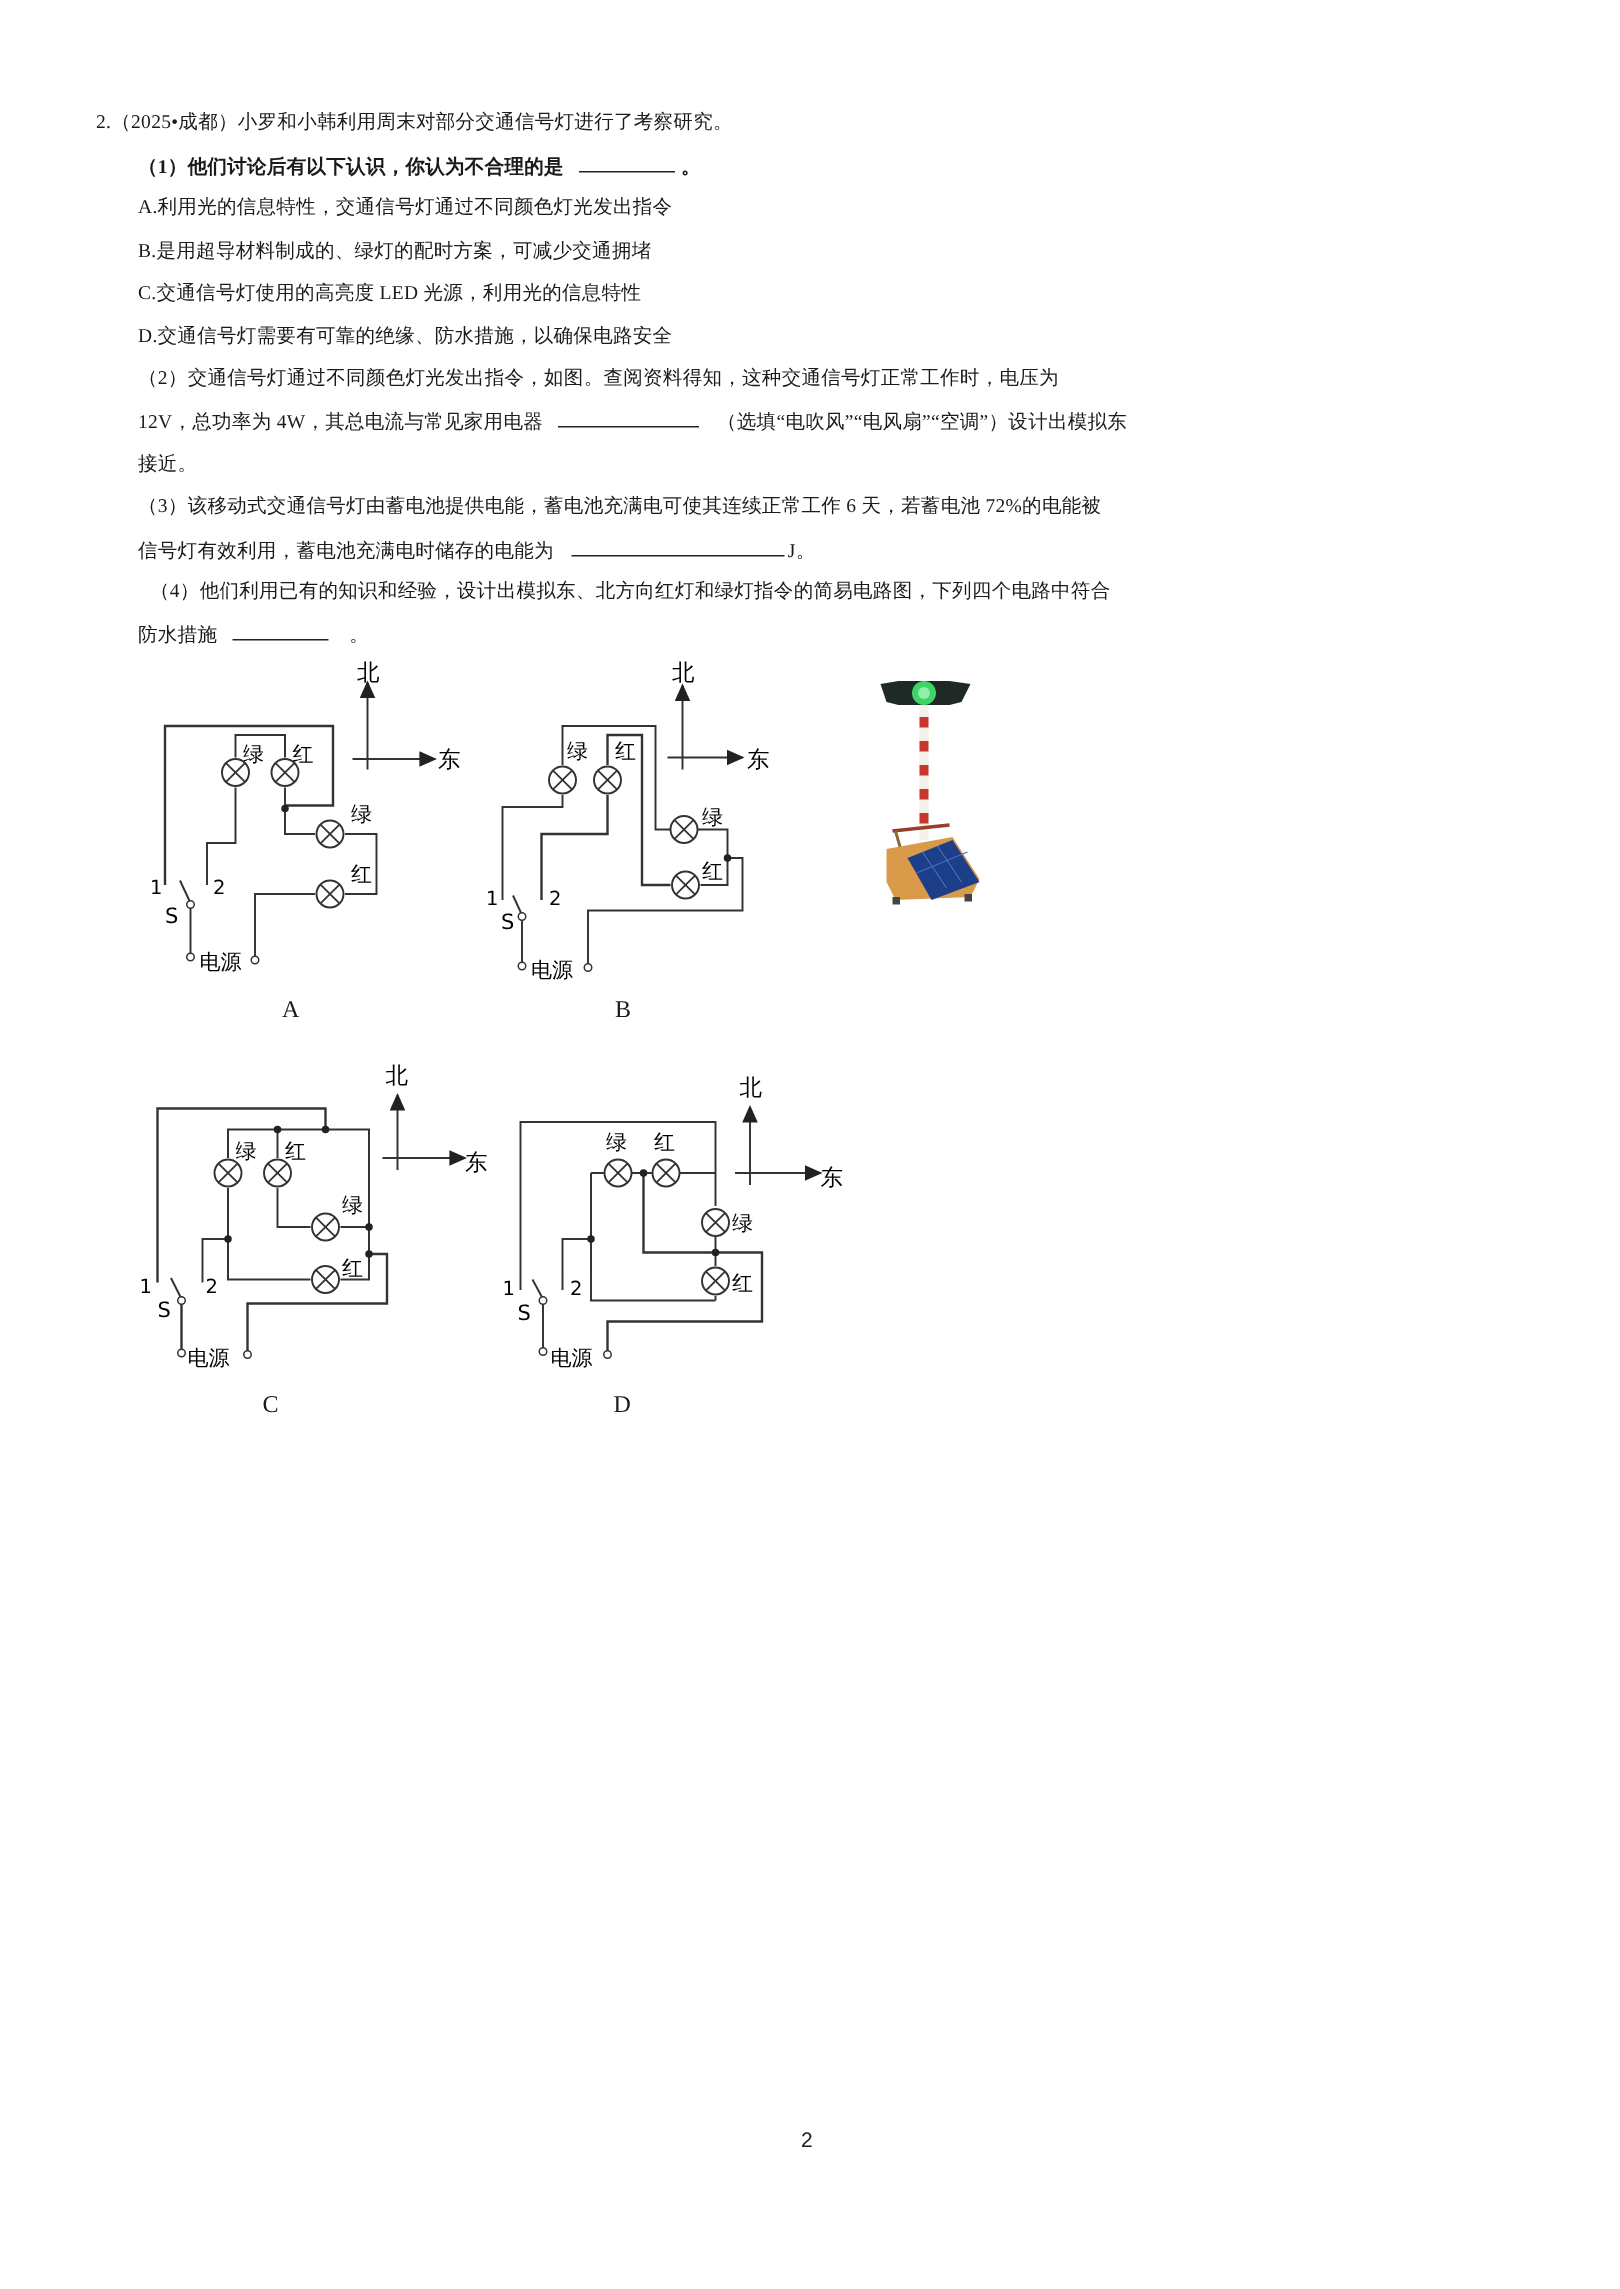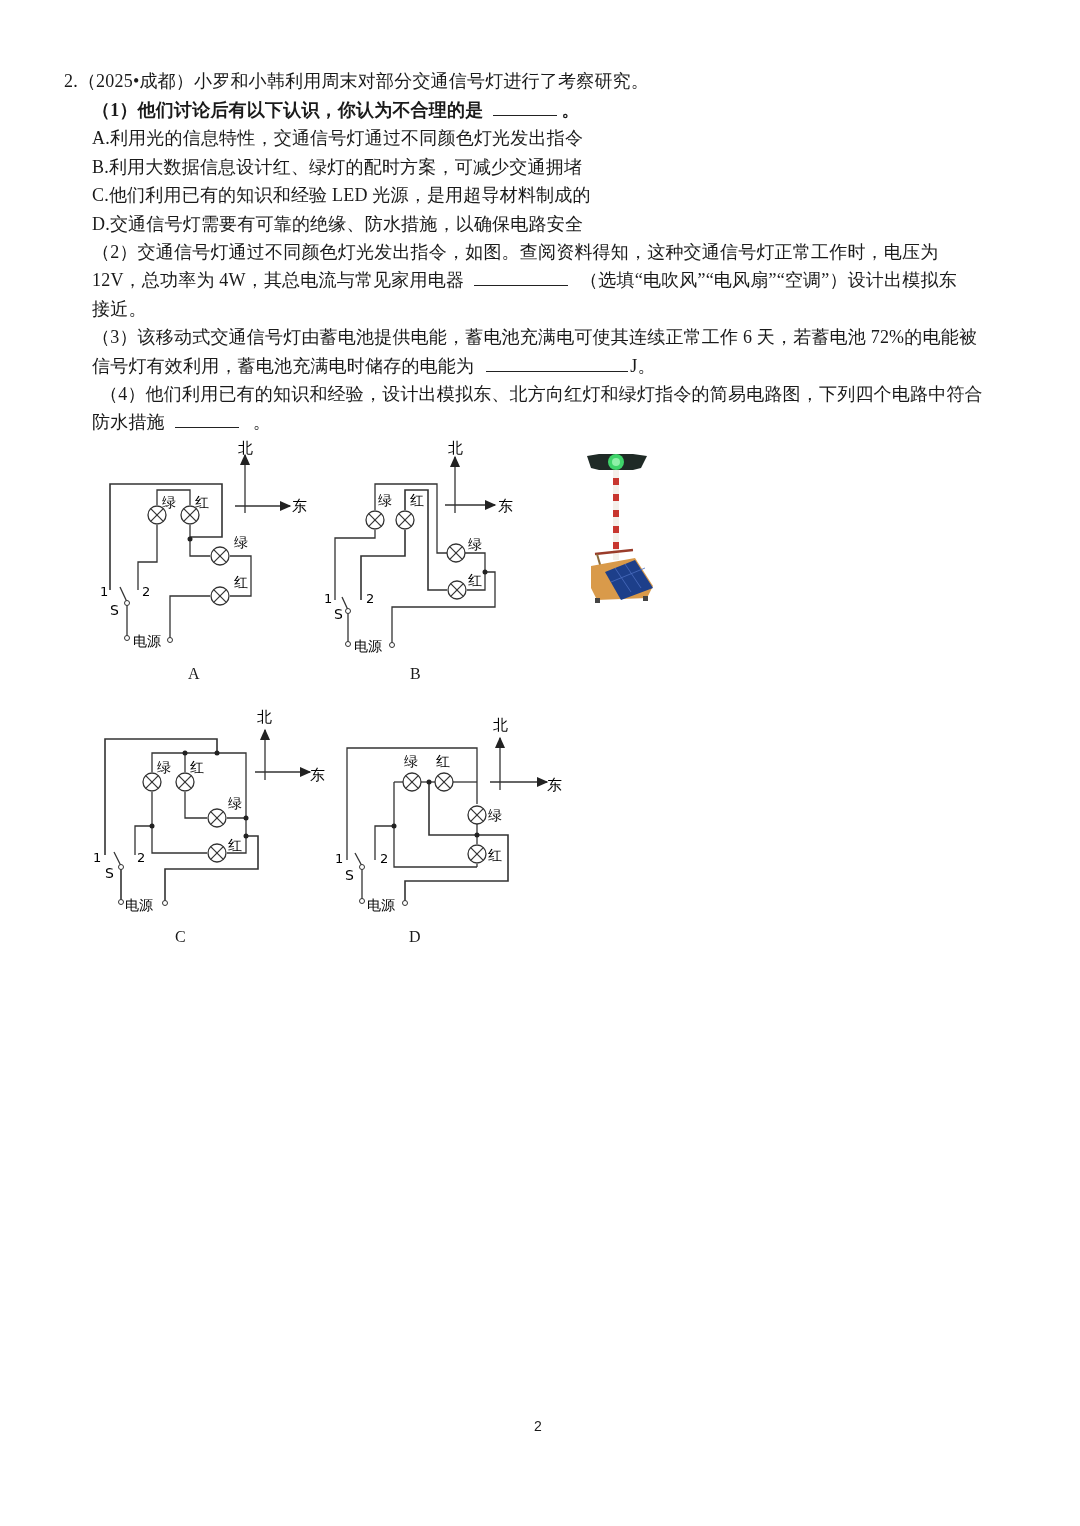--- a/index.html
+++ b/index.html
@@ -1,38 +1,38 @@
 <!DOCTYPE html>
 <html><head>
 <meta charset="utf-8">
 <style>
   html, body { margin:0; padding:0; background:#ffffff; }
   body { width:1080px; height:1526px; position:relative; overflow:hidden;
          font-family: "Liberation Serif", "DejaVu Serif", serif; color:#1a1a1a; }
-  .line { position:absolute; font-size:18px; line-height:28px; white-space:nowrap; letter-spacing:0.2px; }
+  .line { position:absolute; font-size:13px; line-height:28px; white-space:nowrap; letter-spacing:0.2px; }
   .blank { display:inline-block; border-bottom:1px solid #222; height:18px; vertical-align:baseline; margin:0 4px; }
   .fig { position:absolute; }
   .fig svg { display:block; }
   .fig-label { position:absolute; font-size:16px; font-family:"Liberation Serif", serif; }
   .page-num { position:absolute; left:534px; top:1418px; font-size:14px; font-family:"Liberation Sans", sans-serif; }
   svg text { font-family:"DejaVu Sans", sans-serif; }
 </style>
 </head>
 <body>
 
 <div class="line" style="left:64px; top:67px;">
   <span>2.</span><span>（2025•成都）</span><span>小罗和小韩利用周末对部分交通信号灯进行了考察研究。</span>
 </div>
 
 <div class="line" style="left:92px; top:96px;font-weight:bold;">
   <span>（1）</span><span>他们讨论后有以下认识，你认为不合理的是</span><span class="blank" style="width:64px; margin-left:10px;"></span><span>。</span>
 </div>
 <div class="line" style="left:92px; top:124px;">A.利用光的信息特性，交通信号灯通过不同颜色灯光发出指令</div>
-<div class="line" style="left:92px; top:153px;">B.利用大数据信息设计红、绿灯的配时方案，可减少交通拥堵</div>
-<div class="line" style="left:92px; top:181px;">C.他们利用已有的知识和经验 LED 光源，是用超导材料制成的</div>
+<div class="line" style="left:92px; top:153px;">B.是用超导材料制成的、绿灯的配时方案，可减少交通拥堵</div>
+<div class="line" style="left:92px; top:181px;">C.交通信号灯使用的高亮度 LED 光源，利用光的信息特性</div>
 <div class="line" style="left:92px; top:210px;">D.交通信号灯需要有可靠的绝缘、防水措施，以确保电路安全</div>
 
 <div class="line" style="left:92px; top:238px;">
   <span>（2）</span><span>交通信号灯通过不同颜色灯光发出指令，如图。查阅资料得知，这种交通信号灯正常工作时，电压为</span>
 </div>
 <div class="line" style="left:92px; top:266px;">
   <span>12V，总功率为 4W，其总电流与常见家用电器</span><span class="blank" style="width:94px; margin:0 12px 0 10px;"></span><span>（选填“电吹风”“电风扇”“空调”）设计出模拟东</span>
 </div>
 <div class="line" style="left:92px; top:295px;">接近。</div>
 

